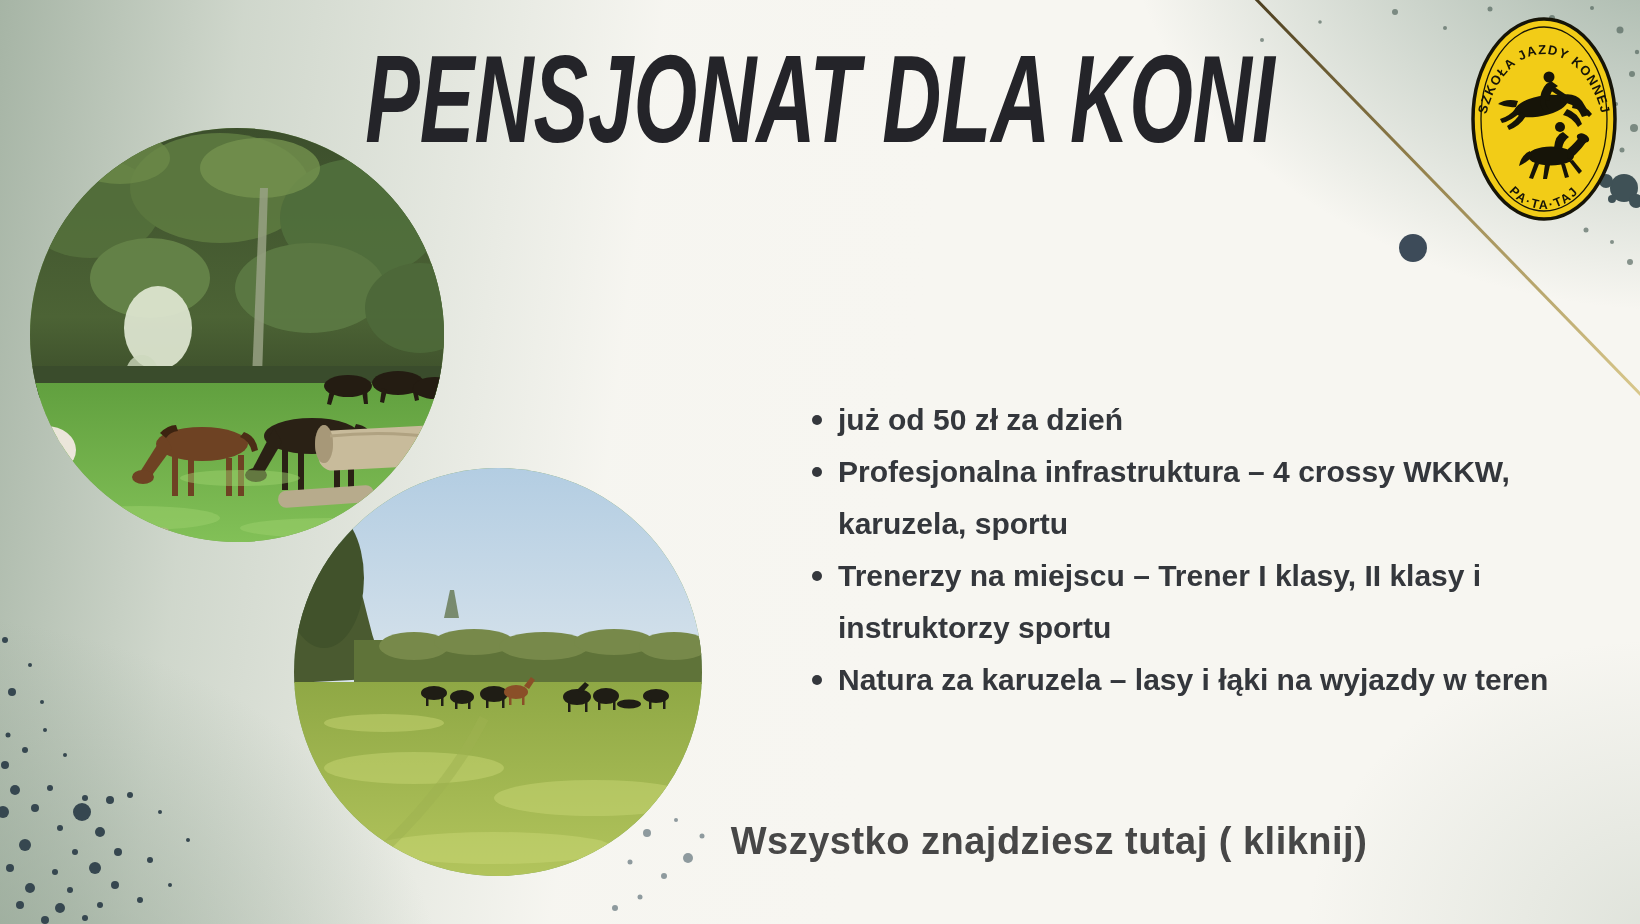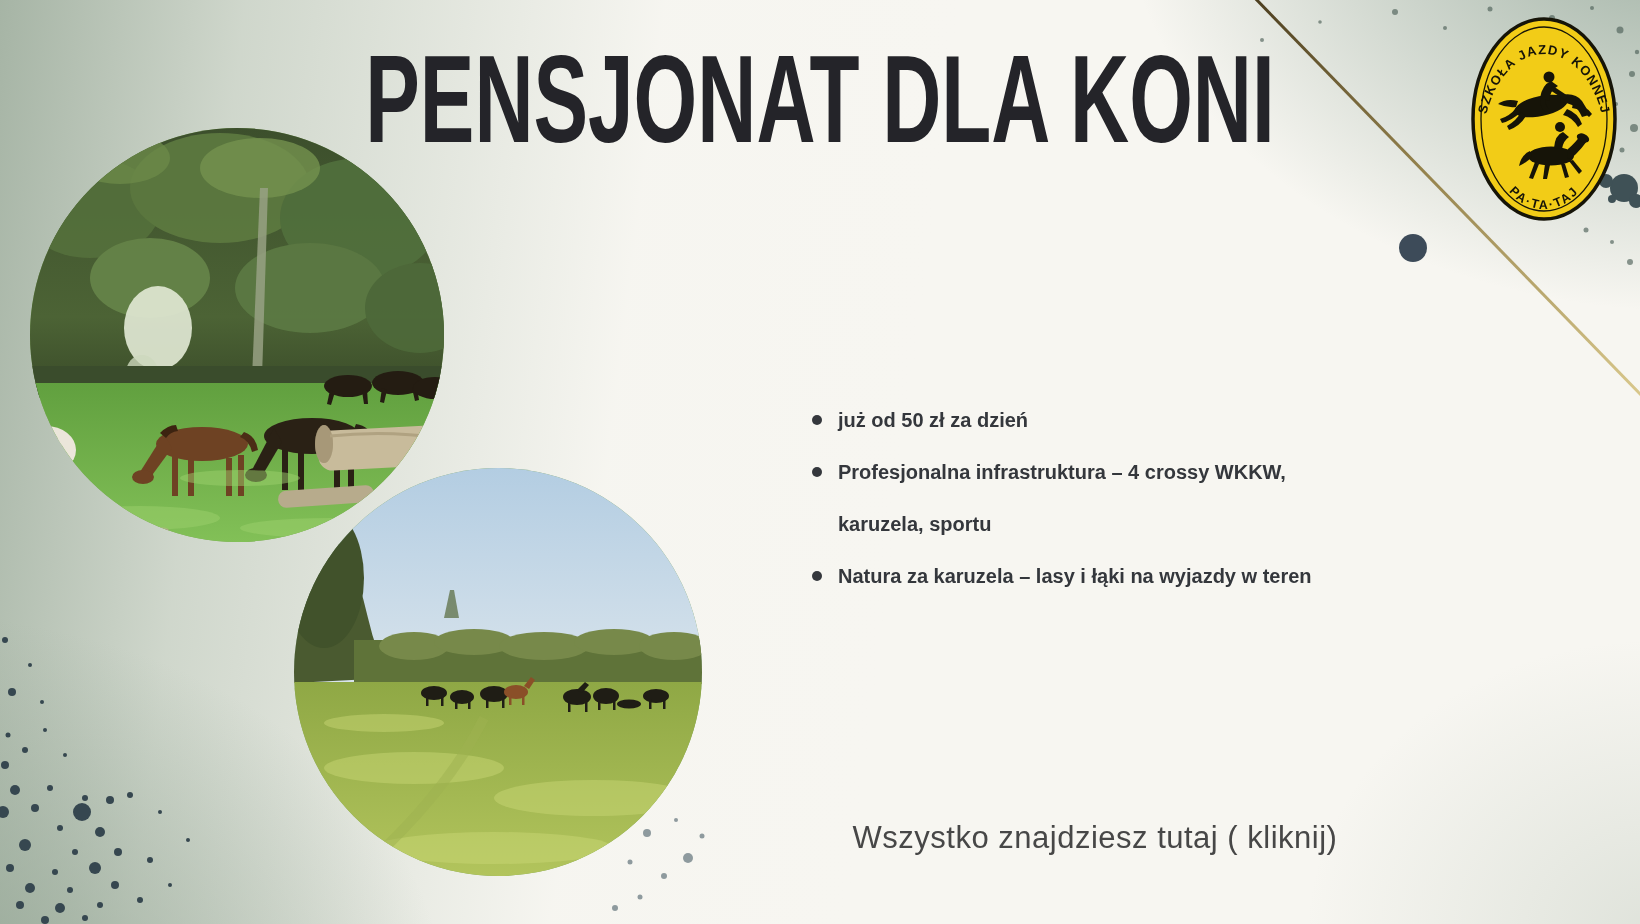--- a/index.html
+++ b/index.html
@@ -7,45 +7,45 @@
   .slide{
     position:relative;width:1640px;height:924px;overflow:hidden;
     background:
       radial-gradient(ellipse 760px 560px at -6% 110%, rgba(148,166,149,.95), rgba(148,166,149,0) 72%),
       radial-gradient(ellipse 860px 640px at 103% -12%, rgba(128,152,136,.8), rgba(128,152,136,0) 66%),
       radial-gradient(ellipse 500px 420px at 101% 101%, rgba(160,176,160,.28), rgba(160,176,160,0) 70%),
       linear-gradient(97deg, rgba(152,169,152,.85) 0%, rgba(168,184,167,.5) 14%, rgba(240,241,235,.12) 38%, rgba(248,247,243,0) 55%),
       #f7f6f1;
   }
   .deco{position:absolute;inset:0;pointer-events:none;}
-  .title{position:absolute;top:34px;left:0;width:1640px;text-align:center;margin:0;line-height:1.05;}
+  .title{position:absolute;top:34px;left:0;width:1640px;text-align:center;margin:0;line-height:1.05;font-style:italic;}
   .title span{
     display:inline-block;transform:scaleX(.66);transform-origin:50% 50%;
     font-size:124px;font-weight:700;letter-spacing:0;
     color:var(--title-ink,#242429);white-space:nowrap;
   }
   .photo{position:absolute;border-radius:50%;overflow:hidden;background:#7da45a;}
   .photo svg{display:block;width:100%;height:100%;}
   .photo1{left:30px;top:128px;width:414px;height:414px;}
   .photo2{left:294px;top:468px;width:408px;height:408px;}
   .logo{position:absolute;left:1469px;top:16px;width:150px;height:210px;}
   .features{
     position:absolute;left:812px;top:394px;width:772px;
     margin:0;padding:0;list-style:none;
-    color:var(--body-ink,#34373c);font-size:20px;font-weight:700;line-height:52px;
+    color:var(--body-ink,#34373c);font-size:30px;font-weight:700;line-height:52px;
   }
   .features li{display:flex;align-items:flex-start;}
   .bullet-dot{
     flex:0 0 10px;width:10px;height:10px;border-radius:50%;
     background:var(--body-ink,#34373c);margin:21px 16px 0 0;
   }
   .bullet-lines{flex:1;}
   .cta{
-    position:absolute;top:820px;left:1095px;transform:translateX(-50%);
-    font-size:31px;font-weight:400;color:var(--cta-ink,#474747);
+    position:absolute;top:820px;left:1049px;transform:translateX(-50%);
+    font-size:38px;font-weight:700;color:var(--cta-ink,#474747);
     white-space:nowrap;letter-spacing:.5px;cursor:pointer;
   }
 </style>
 </head>
 <body>
 
 <div class="slide">
 
   <svg class="deco" width="1640" height="924" viewBox="0 0 1640 924">
     <defs>
@@ -352,20 +352,27 @@
     <li>
       <span class="bullet-dot"></span>
       <div class="bullet-lines">
         <div>Profesjonalna infrastruktura – 4 crossy WKKW,</div>
         <div>karuzela, sportu</div>
       </div>
     </li>
     <li>
       <span class="bullet-dot"></span>
       <div class="bullet-lines">
+        <div>Trenerzy na miejscu – Trener I klasy, II klasy i</div>
+        <div>instruktorzy sportu</div>
+      </div>
+    </li>
+    <li>
+      <span class="bullet-dot"></span>
+      <div class="bullet-lines">
         <div>Natura za karuzela – lasy i łąki na wyjazdy w teren</div>
       </div>
     </li>
   </ul>
 
   <div class="cta">Wszystko znajdziesz tutaj ( kliknij)</div>
 
 </div>
 
 </body></html>

